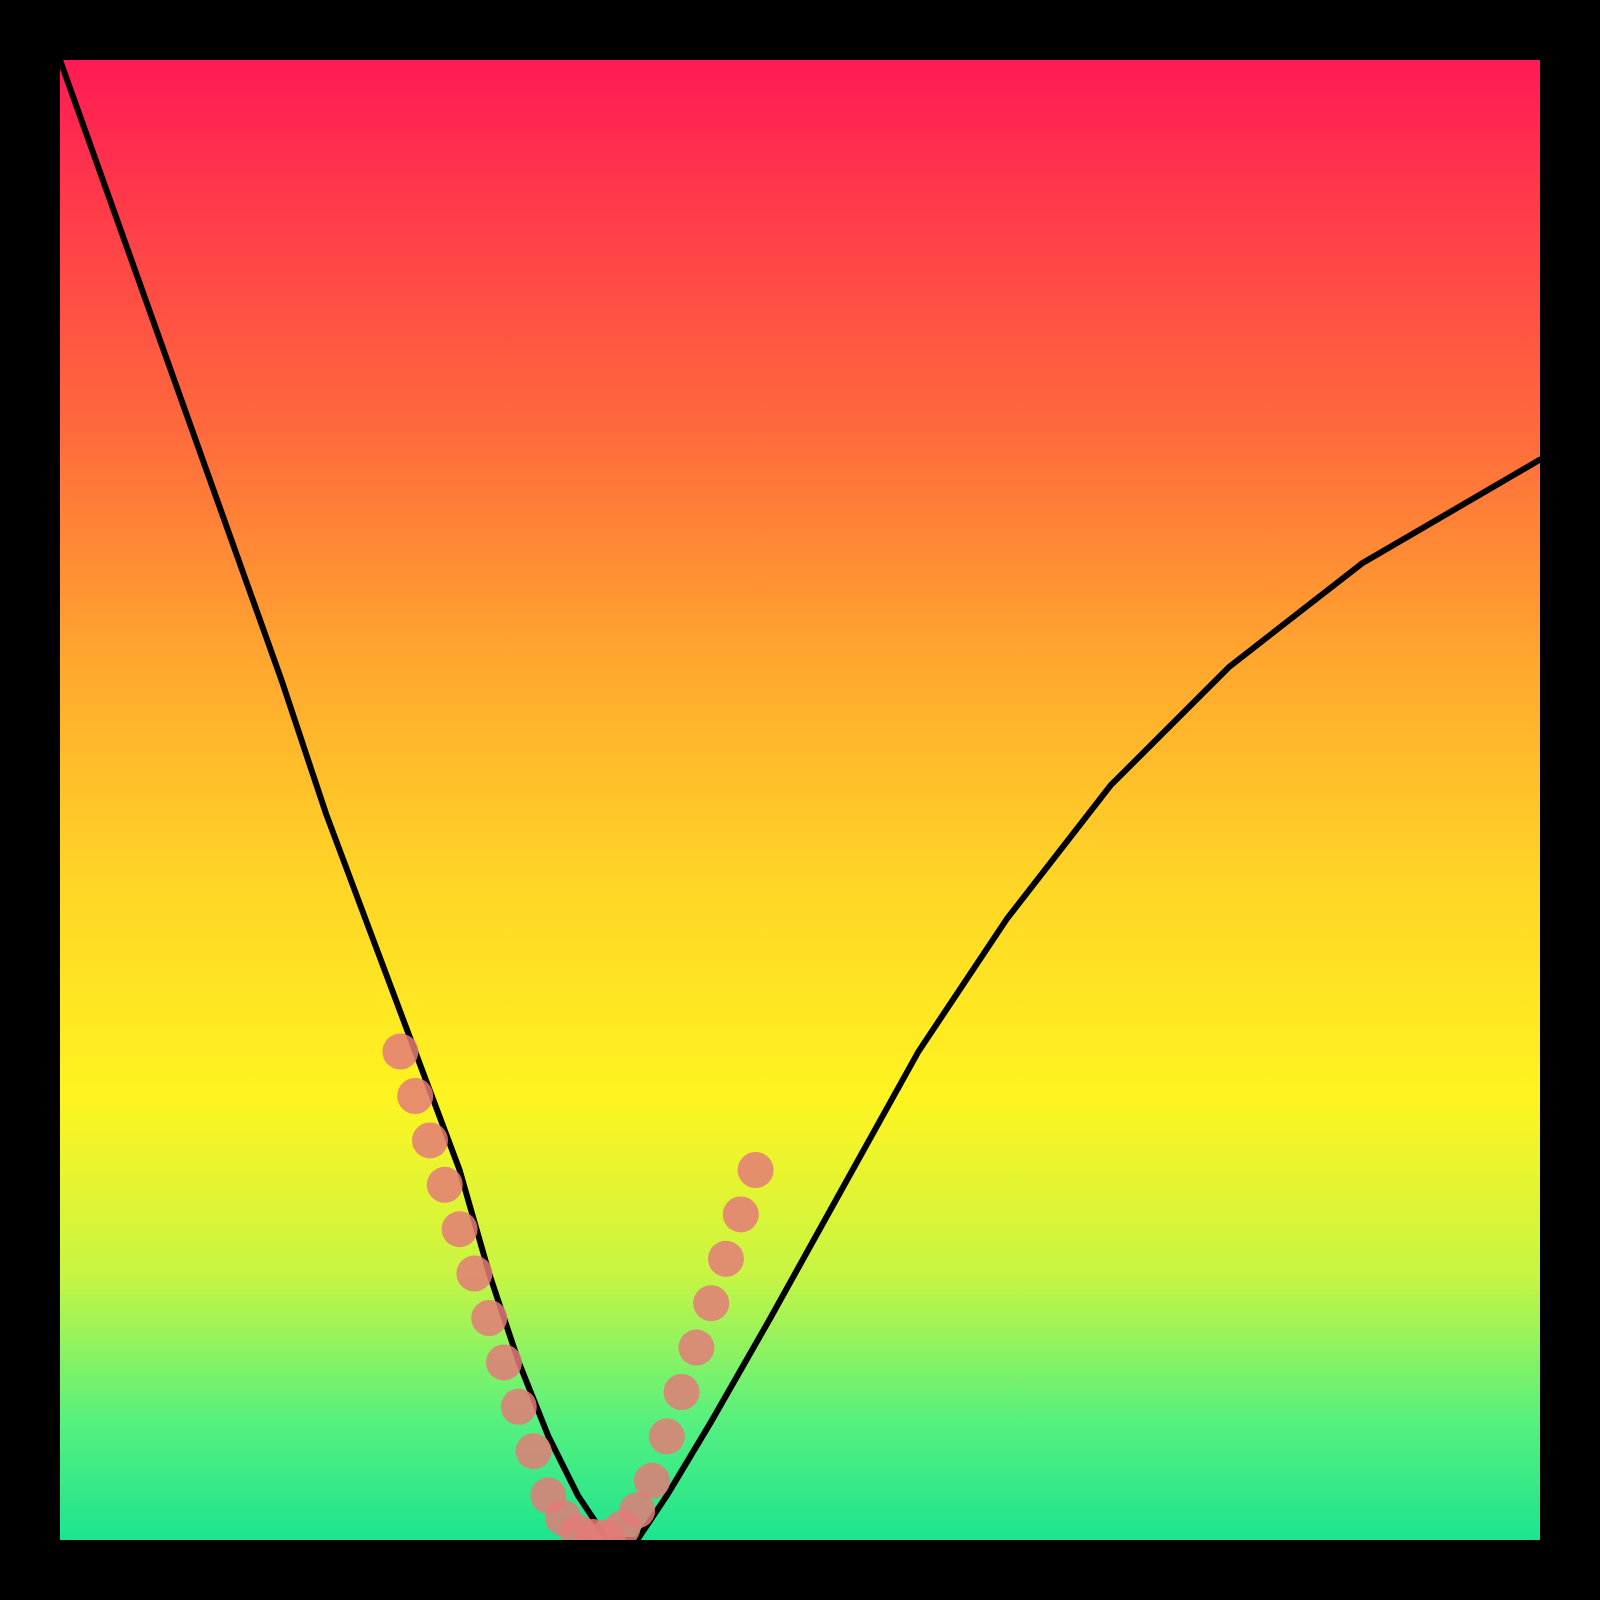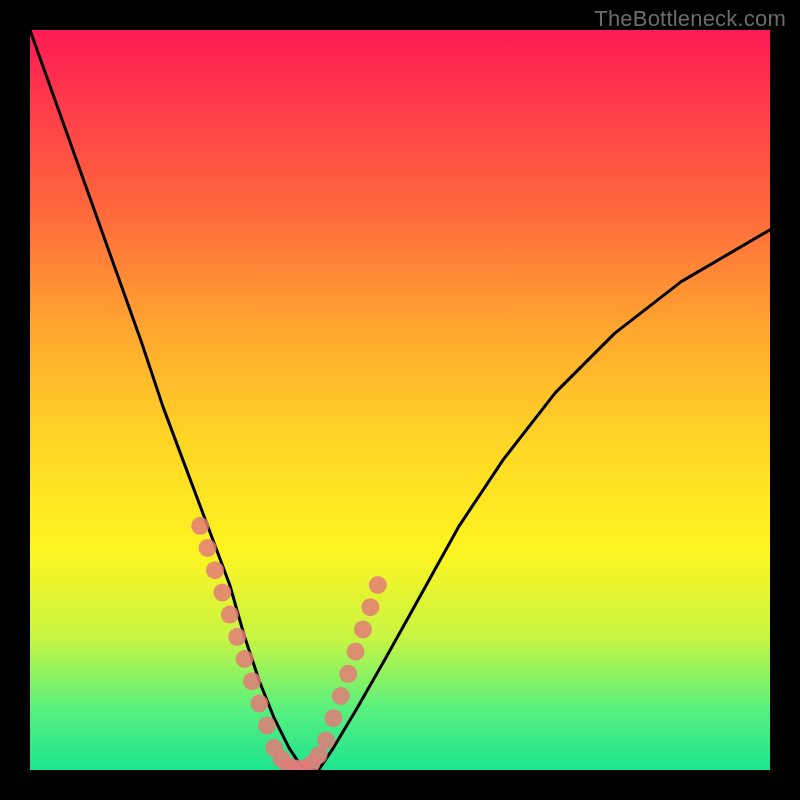--- a/index.html
+++ b/index.html
@@ -81,14 +81,13 @@
           <circle cx="303.4" cy="688.2" r="9" fill="#e37b78" fill-opacity="0.85"></circle>
           <circle cx="310.8" cy="666.0" r="9" fill="#e37b78" fill-opacity="0.85"></circle>
           <circle cx="318.2" cy="643.8" r="9" fill="#e37b78" fill-opacity="0.85"></circle>
           <circle cx="325.6" cy="621.6" r="9" fill="#e37b78" fill-opacity="0.85"></circle>
           <circle cx="333.0" cy="599.4" r="9" fill="#e37b78" fill-opacity="0.85"></circle>
           <circle cx="340.4" cy="577.2" r="9" fill="#e37b78" fill-opacity="0.85"></circle>
           <circle cx="347.8" cy="555.0" r="9" fill="#e37b78" fill-opacity="0.85"></circle>
         </g>
     </svg>
   </div>
-  <div class="watermark">TheBottleneck.com</div>
 </div>
 
 </body></html>

